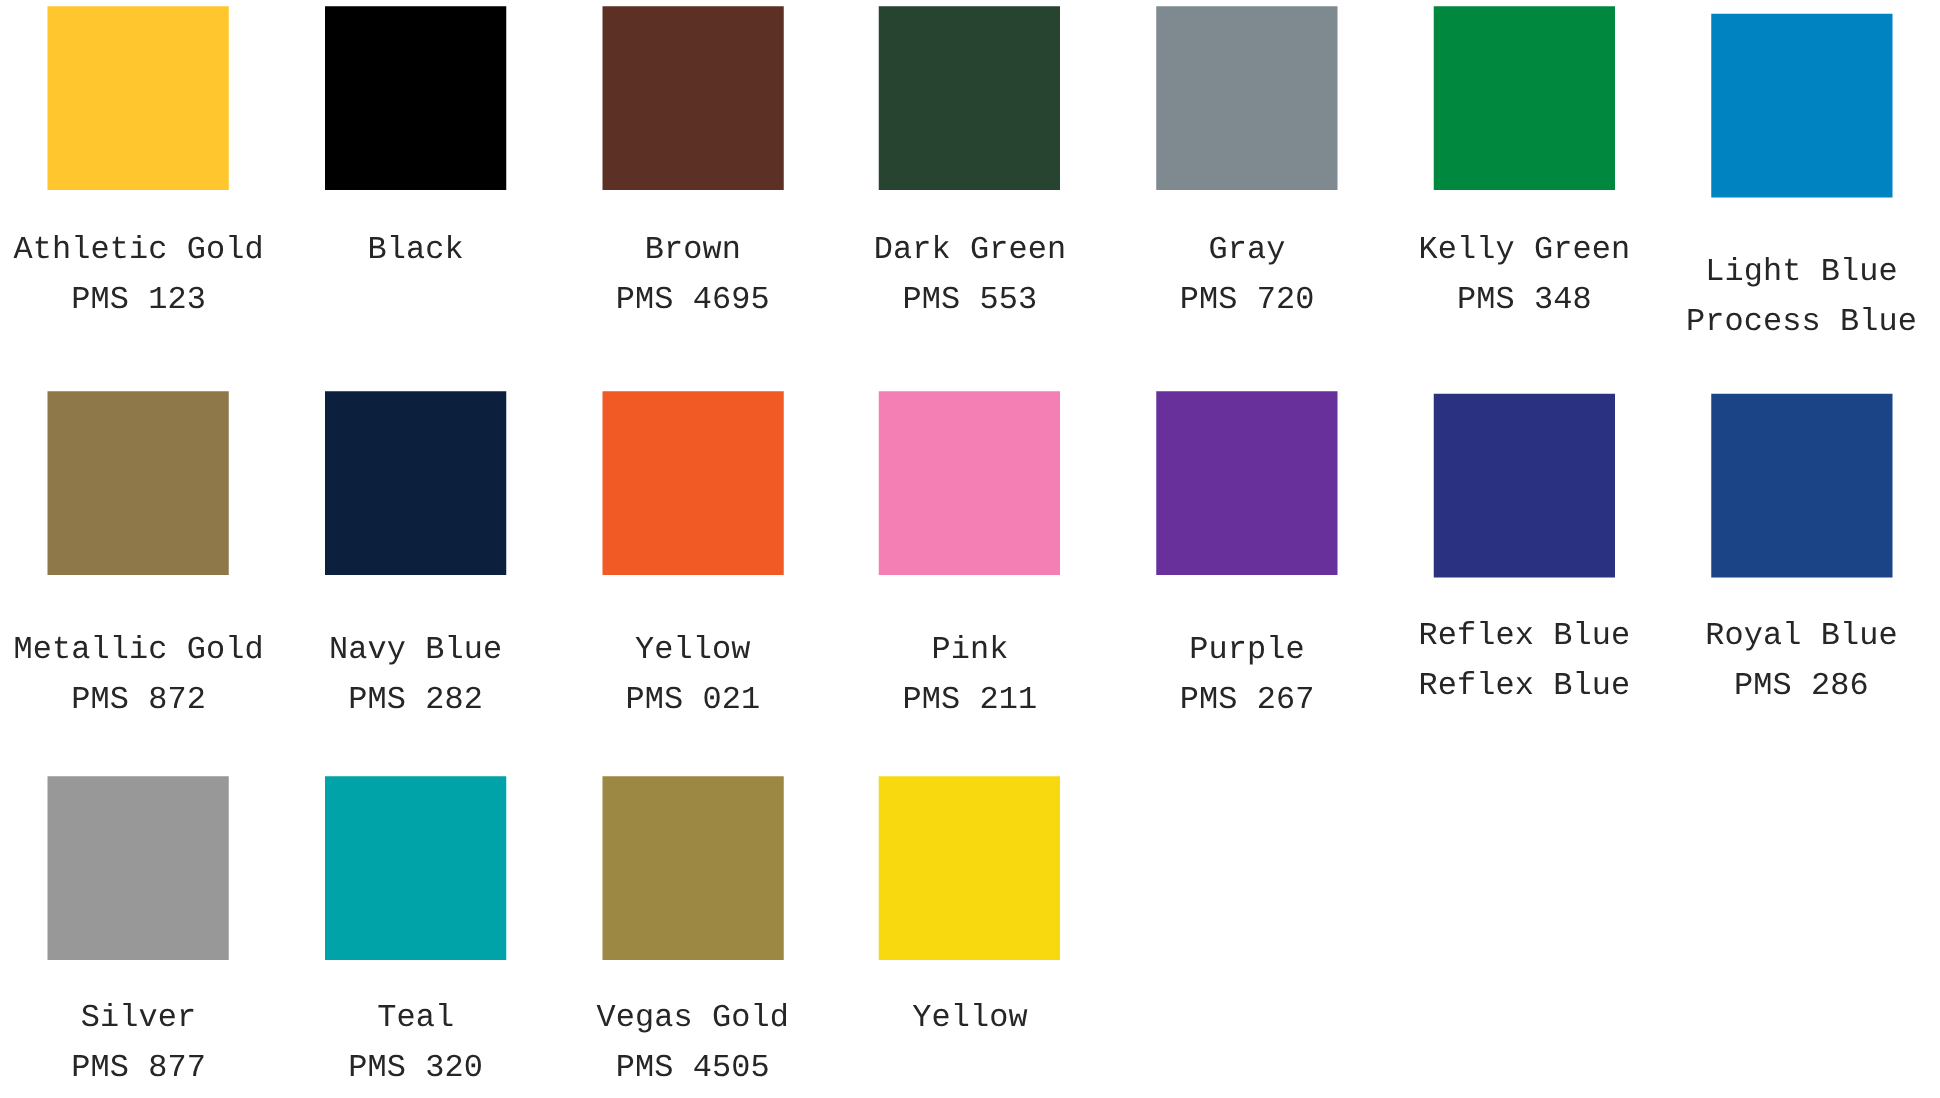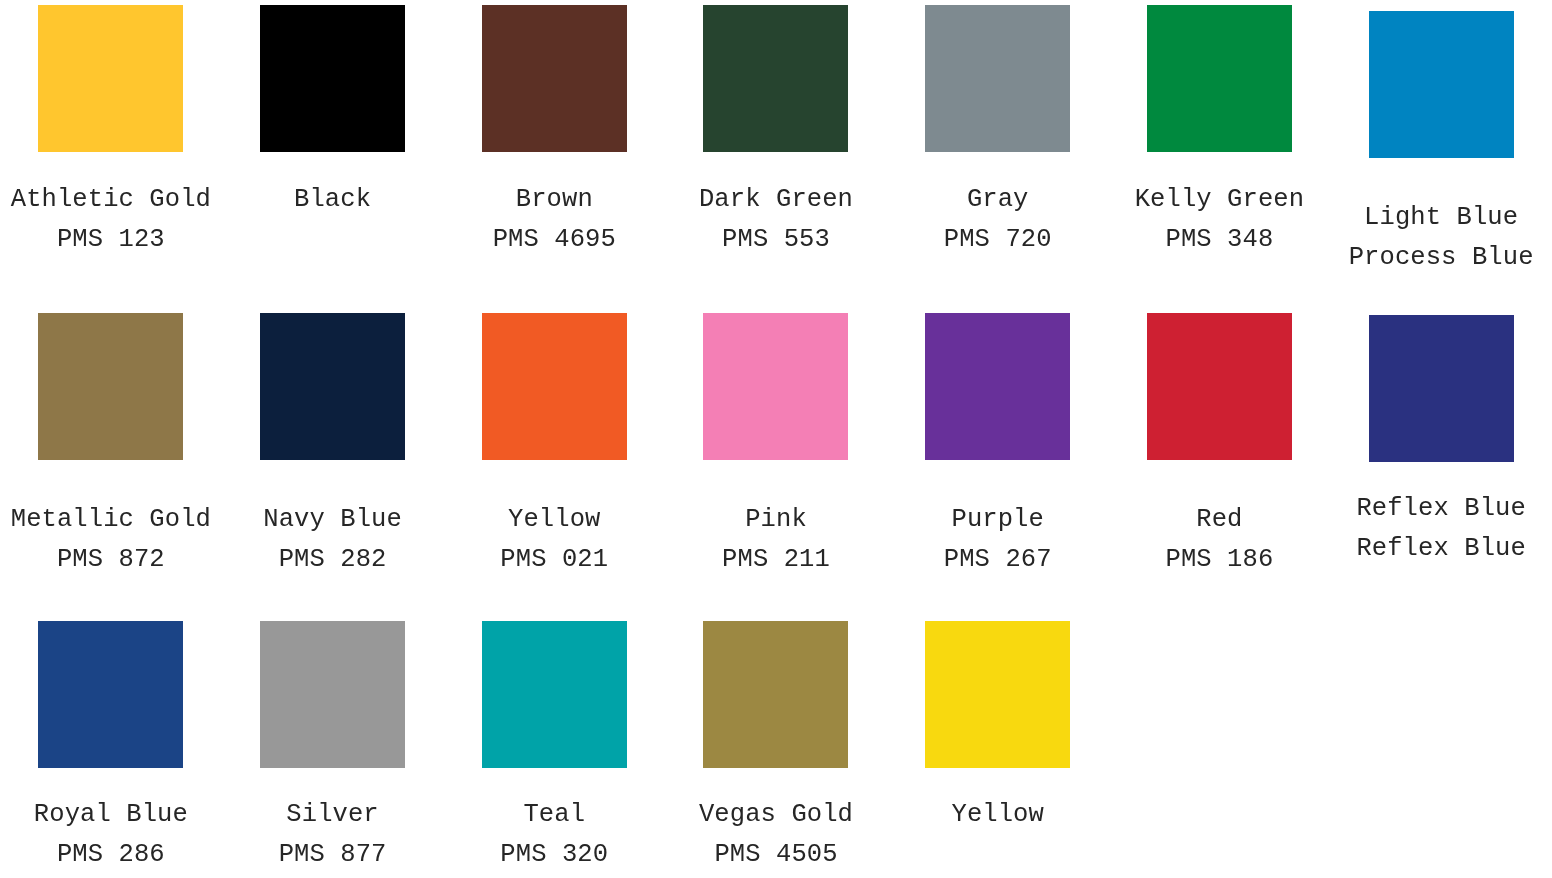--- a/index.html
+++ b/index.html
@@ -155,27 +155,20 @@
         <span class="swatch-code">PMS 211</span>
       </div>
     </div>
     <div class="swatch-cell row-2">
       <div class="swatch-chip" title="#68309A" style="background: rgb(104, 48, 154);"></div>
       <div class="swatch-labels">
         <span class="swatch-name">Purple</span>
         <span class="swatch-code">PMS 267</span>
       </div>
     </div>
-    <div class="swatch-cell row-2">
-      <div class="swatch-chip" title="#CE2032" style="background: rgb(206, 32, 50);"></div>
-      <div class="swatch-labels">
-        <span class="swatch-name">Red</span>
-        <span class="swatch-code">PMS 186</span>
-      </div>
-    </div>
     <div class="swatch-cell row-3">
       <div class="swatch-chip" title="#2A3180" style="background: rgb(42, 49, 128);"></div>
       <div class="swatch-labels">
         <span class="swatch-name">Reflex Blue</span>
         <span class="swatch-code">Reflex Blue</span>
       </div>
     </div>
     <div class="swatch-cell row-3">
       <div class="swatch-chip" title="#1B4486" style="background: rgb(27, 68, 134);"></div>
       <div class="swatch-labels">

